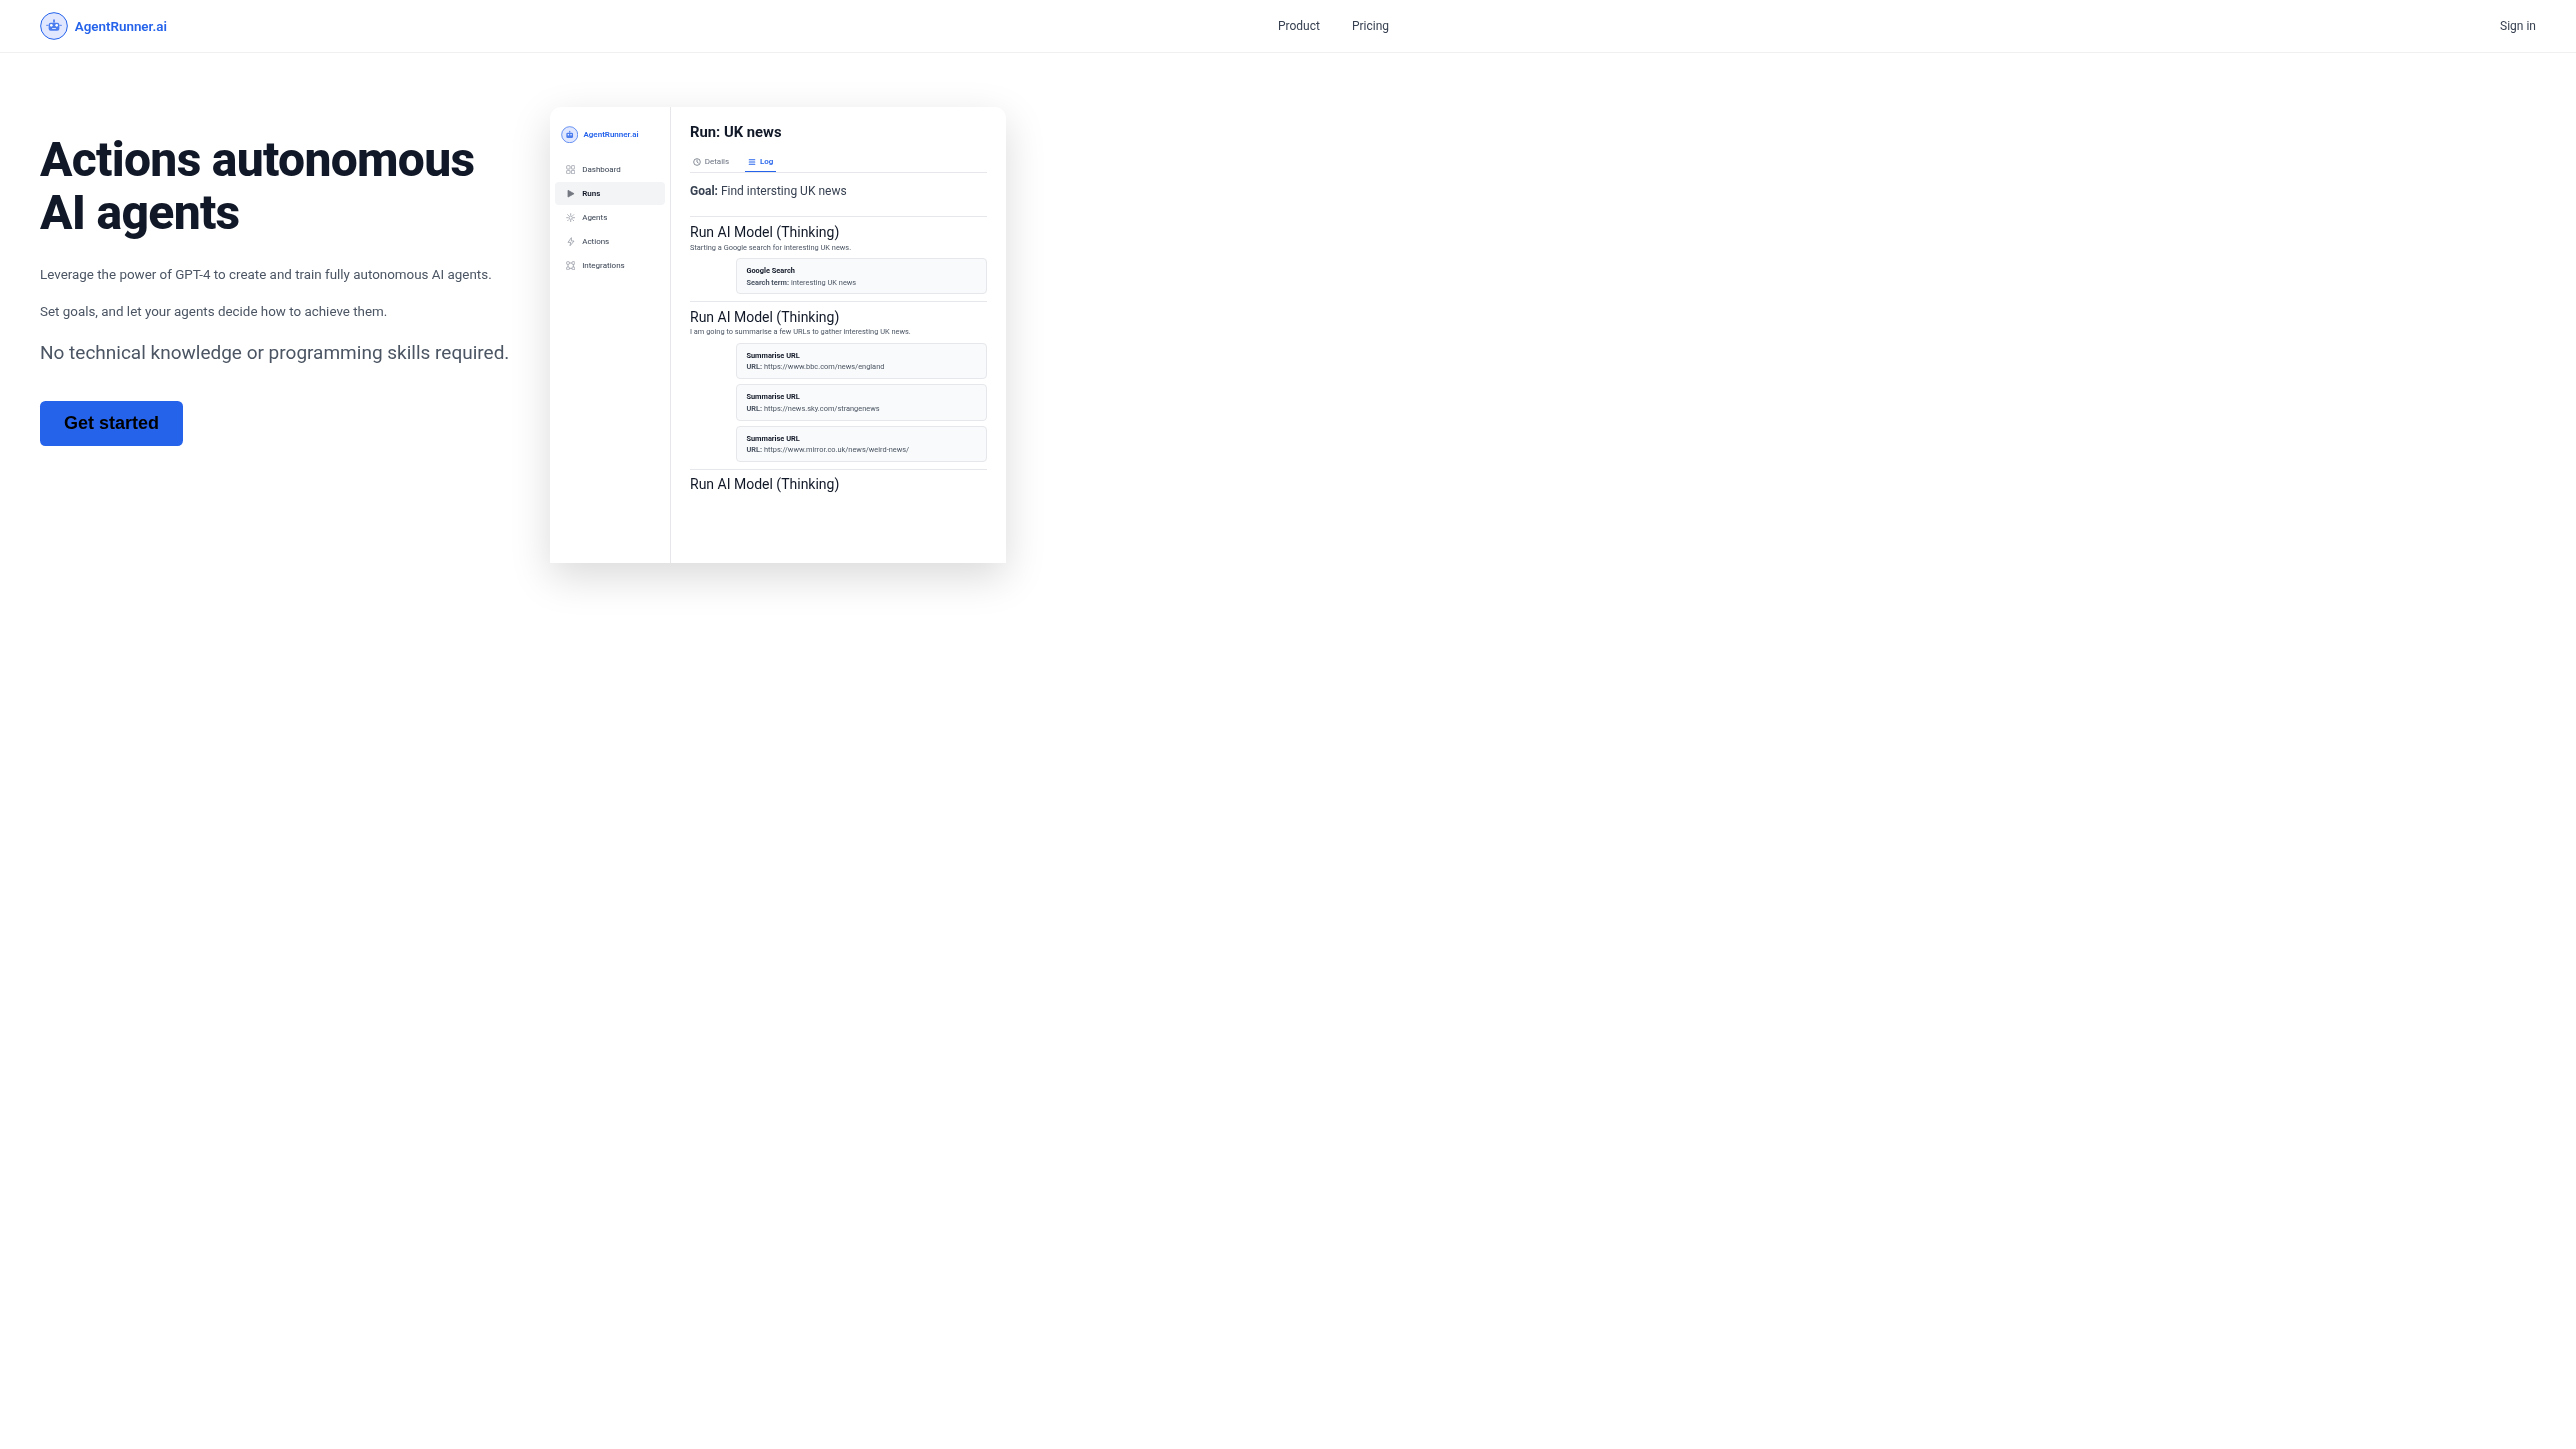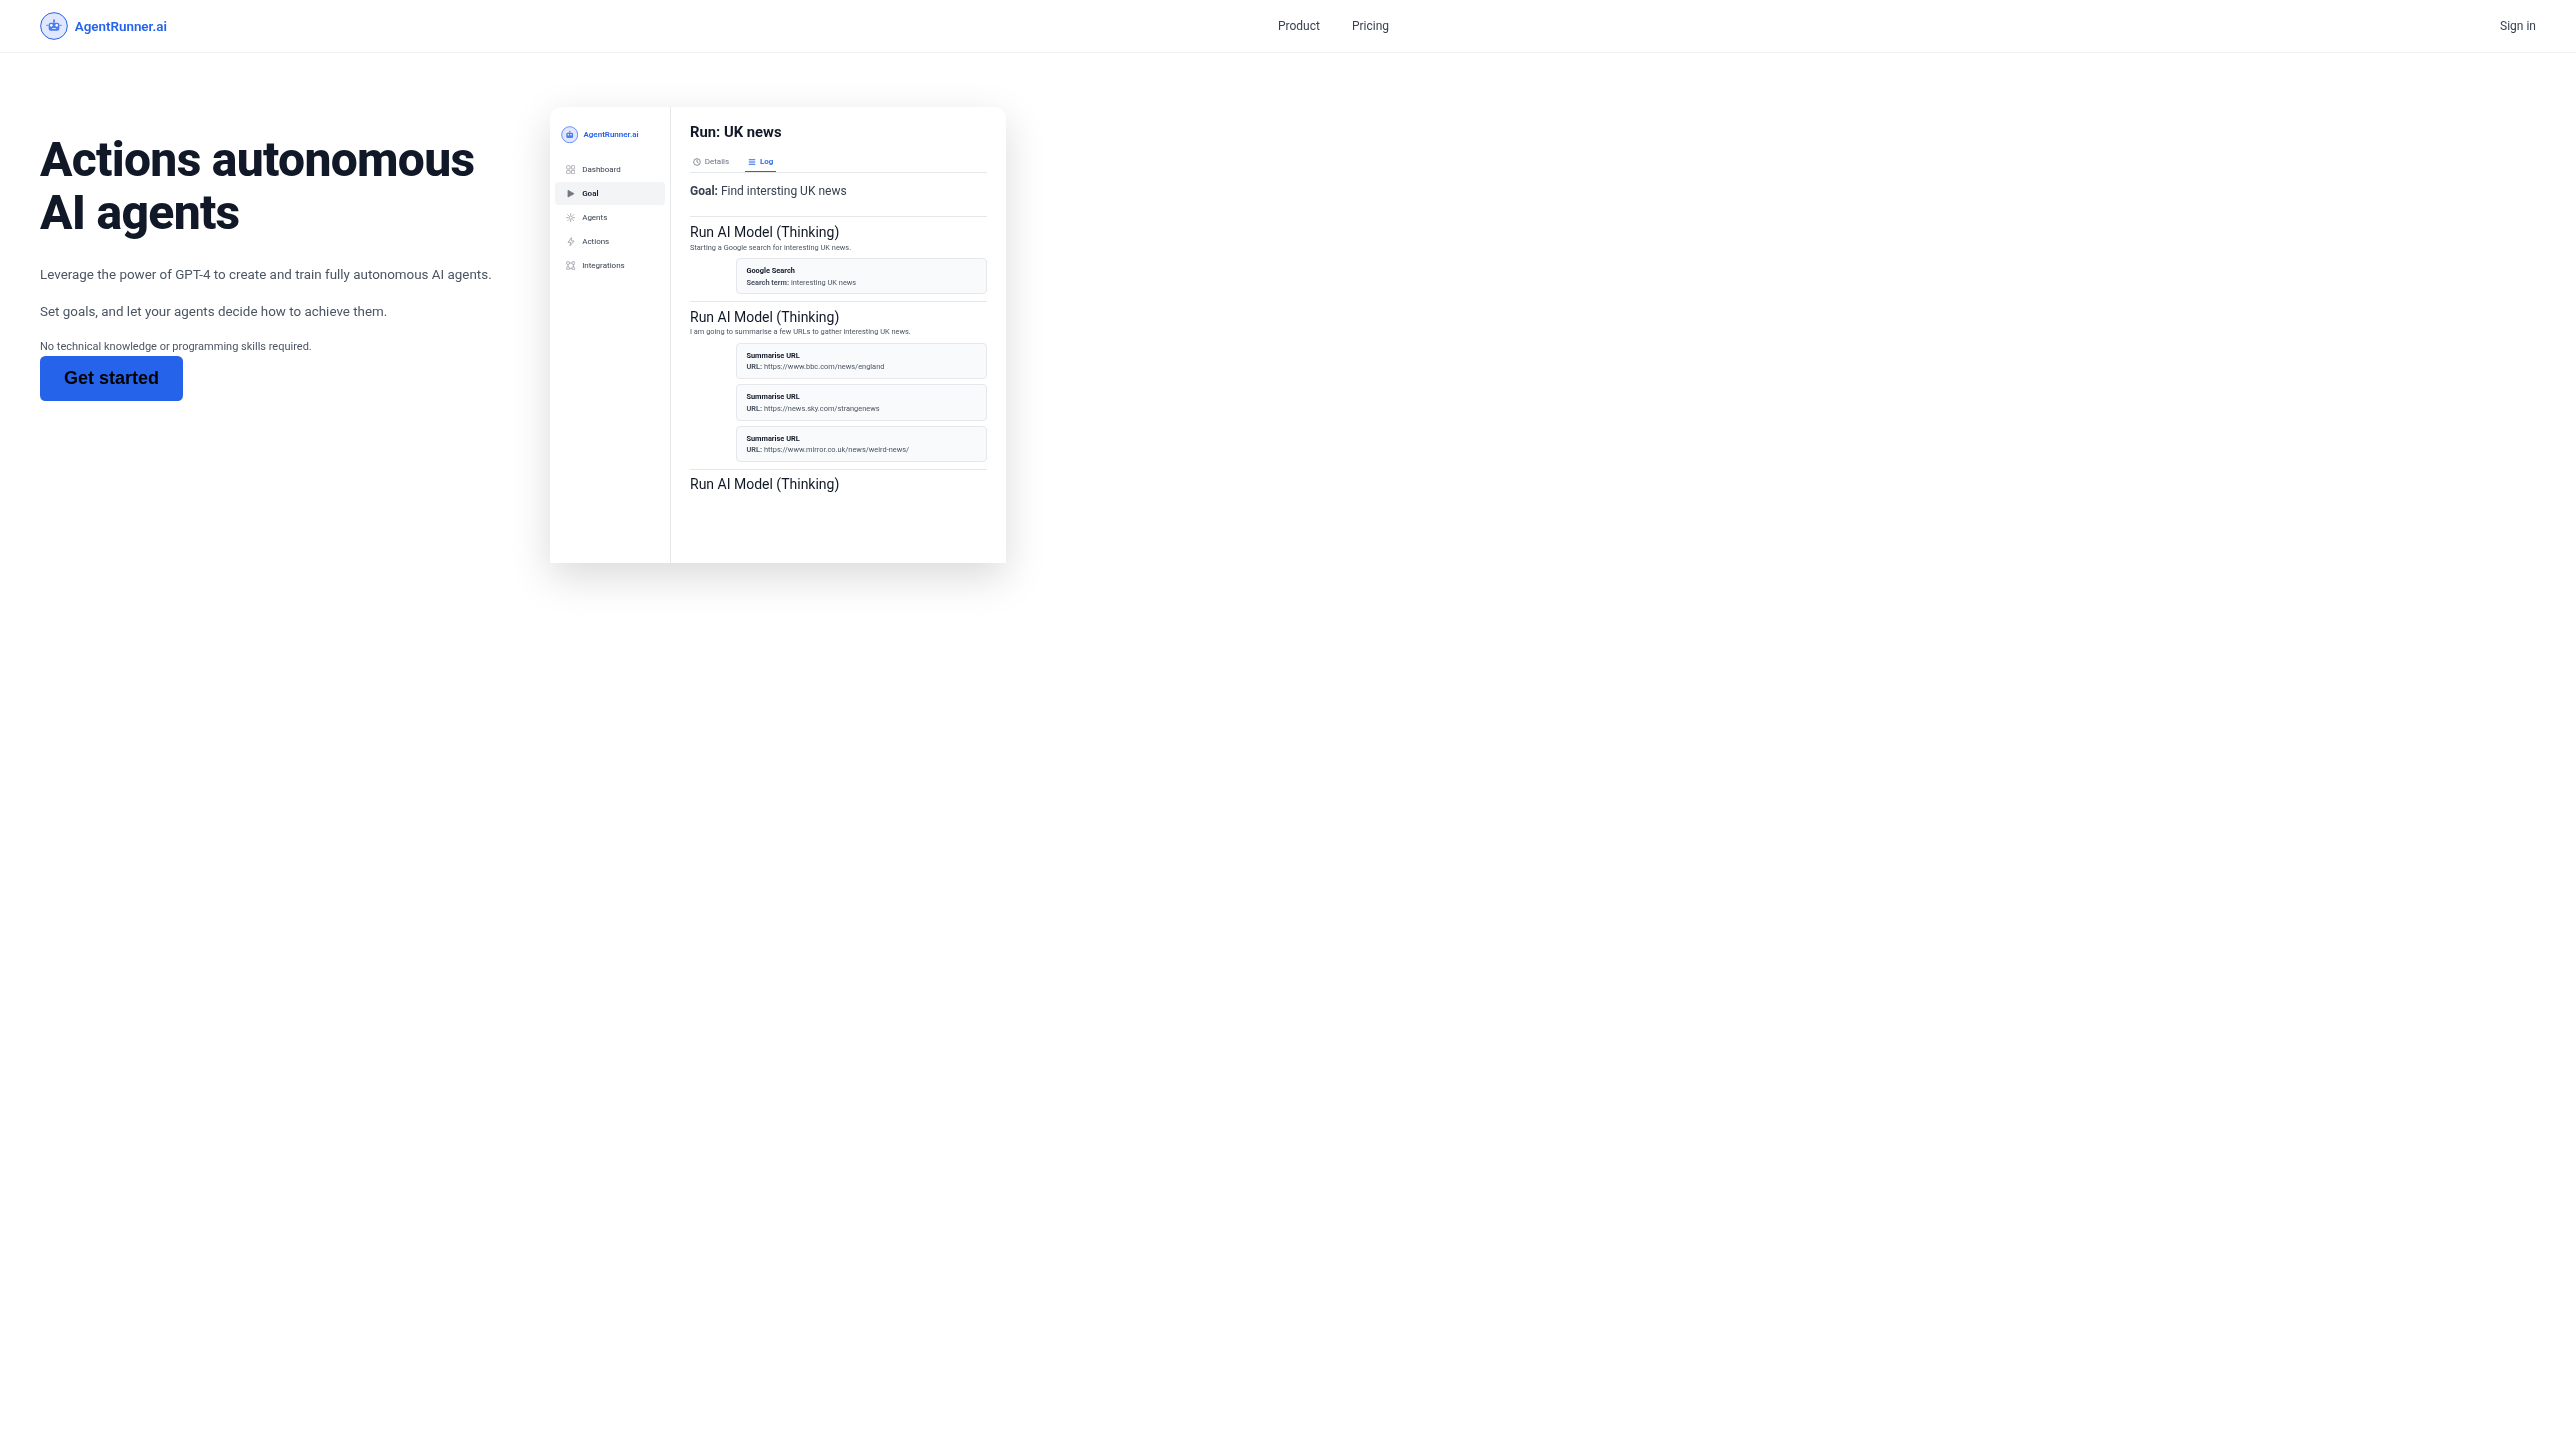--- a/index.html
+++ b/index.html
@@ -100,23 +100,24 @@
     }
 
     .hero-sub2 {
       font-size: 13.4px;
       color: #4b5563;
       line-height: 1.6;
       margin-bottom: 16px;
     }
 
     .hero-sub3 {
-      font-size: 11px;
+      font-size: 19px;
       color: #4b5563;
       line-height: 1.6;
+      margin-bottom: 32px;
     }
 
     .cta-button {
       background: #2563eb;
       color: #000000;
       font-size: 18px;
       font-weight: 600;
       padding: 12px 24px;
       border: none;
       border-radius: 5.4px;
@@ -356,21 +357,21 @@
             <rect x="1" y="8" width="5" height="5" rx="1" stroke="#6b7280" stroke-width="1.2"></rect>
             <rect x="8" y="8" width="5" height="5" rx="1" stroke="#6b7280" stroke-width="1.2"></rect>
           </svg>
           <span>Dashboard</span>
         </li>
 
         <li class="sidebar-nav-item active">
           <svg class="sidebar-icon" viewBox="0 0 14 14" fill="none">
             <polygon points="3,2 12,7 3,12" stroke="#111827" stroke-width="1.2" fill="#111827" opacity="0.8"></polygon>
           </svg>
-          <span>Goal</span>
+          <span>Runs</span>
         </li>
 
         <li class="sidebar-nav-item">
           <svg class="sidebar-icon" viewBox="0 0 14 14" fill="none">
             <circle cx="7" cy="7" r="2.5" stroke="#6b7280" stroke-width="1.2"></circle>
             <path d="M7 1v2M7 11v2M1 7h2M11 7h2M2.5 2.5l1.4 1.4M10.1 10.1l1.4 1.4M2.5 11.5l1.4-1.4M10.1 3.9l1.4-1.4" stroke="#6b7280" stroke-width="1.2" stroke-linecap="round"></path>
           </svg>
           <span>Agents</span>
         </li>
 

